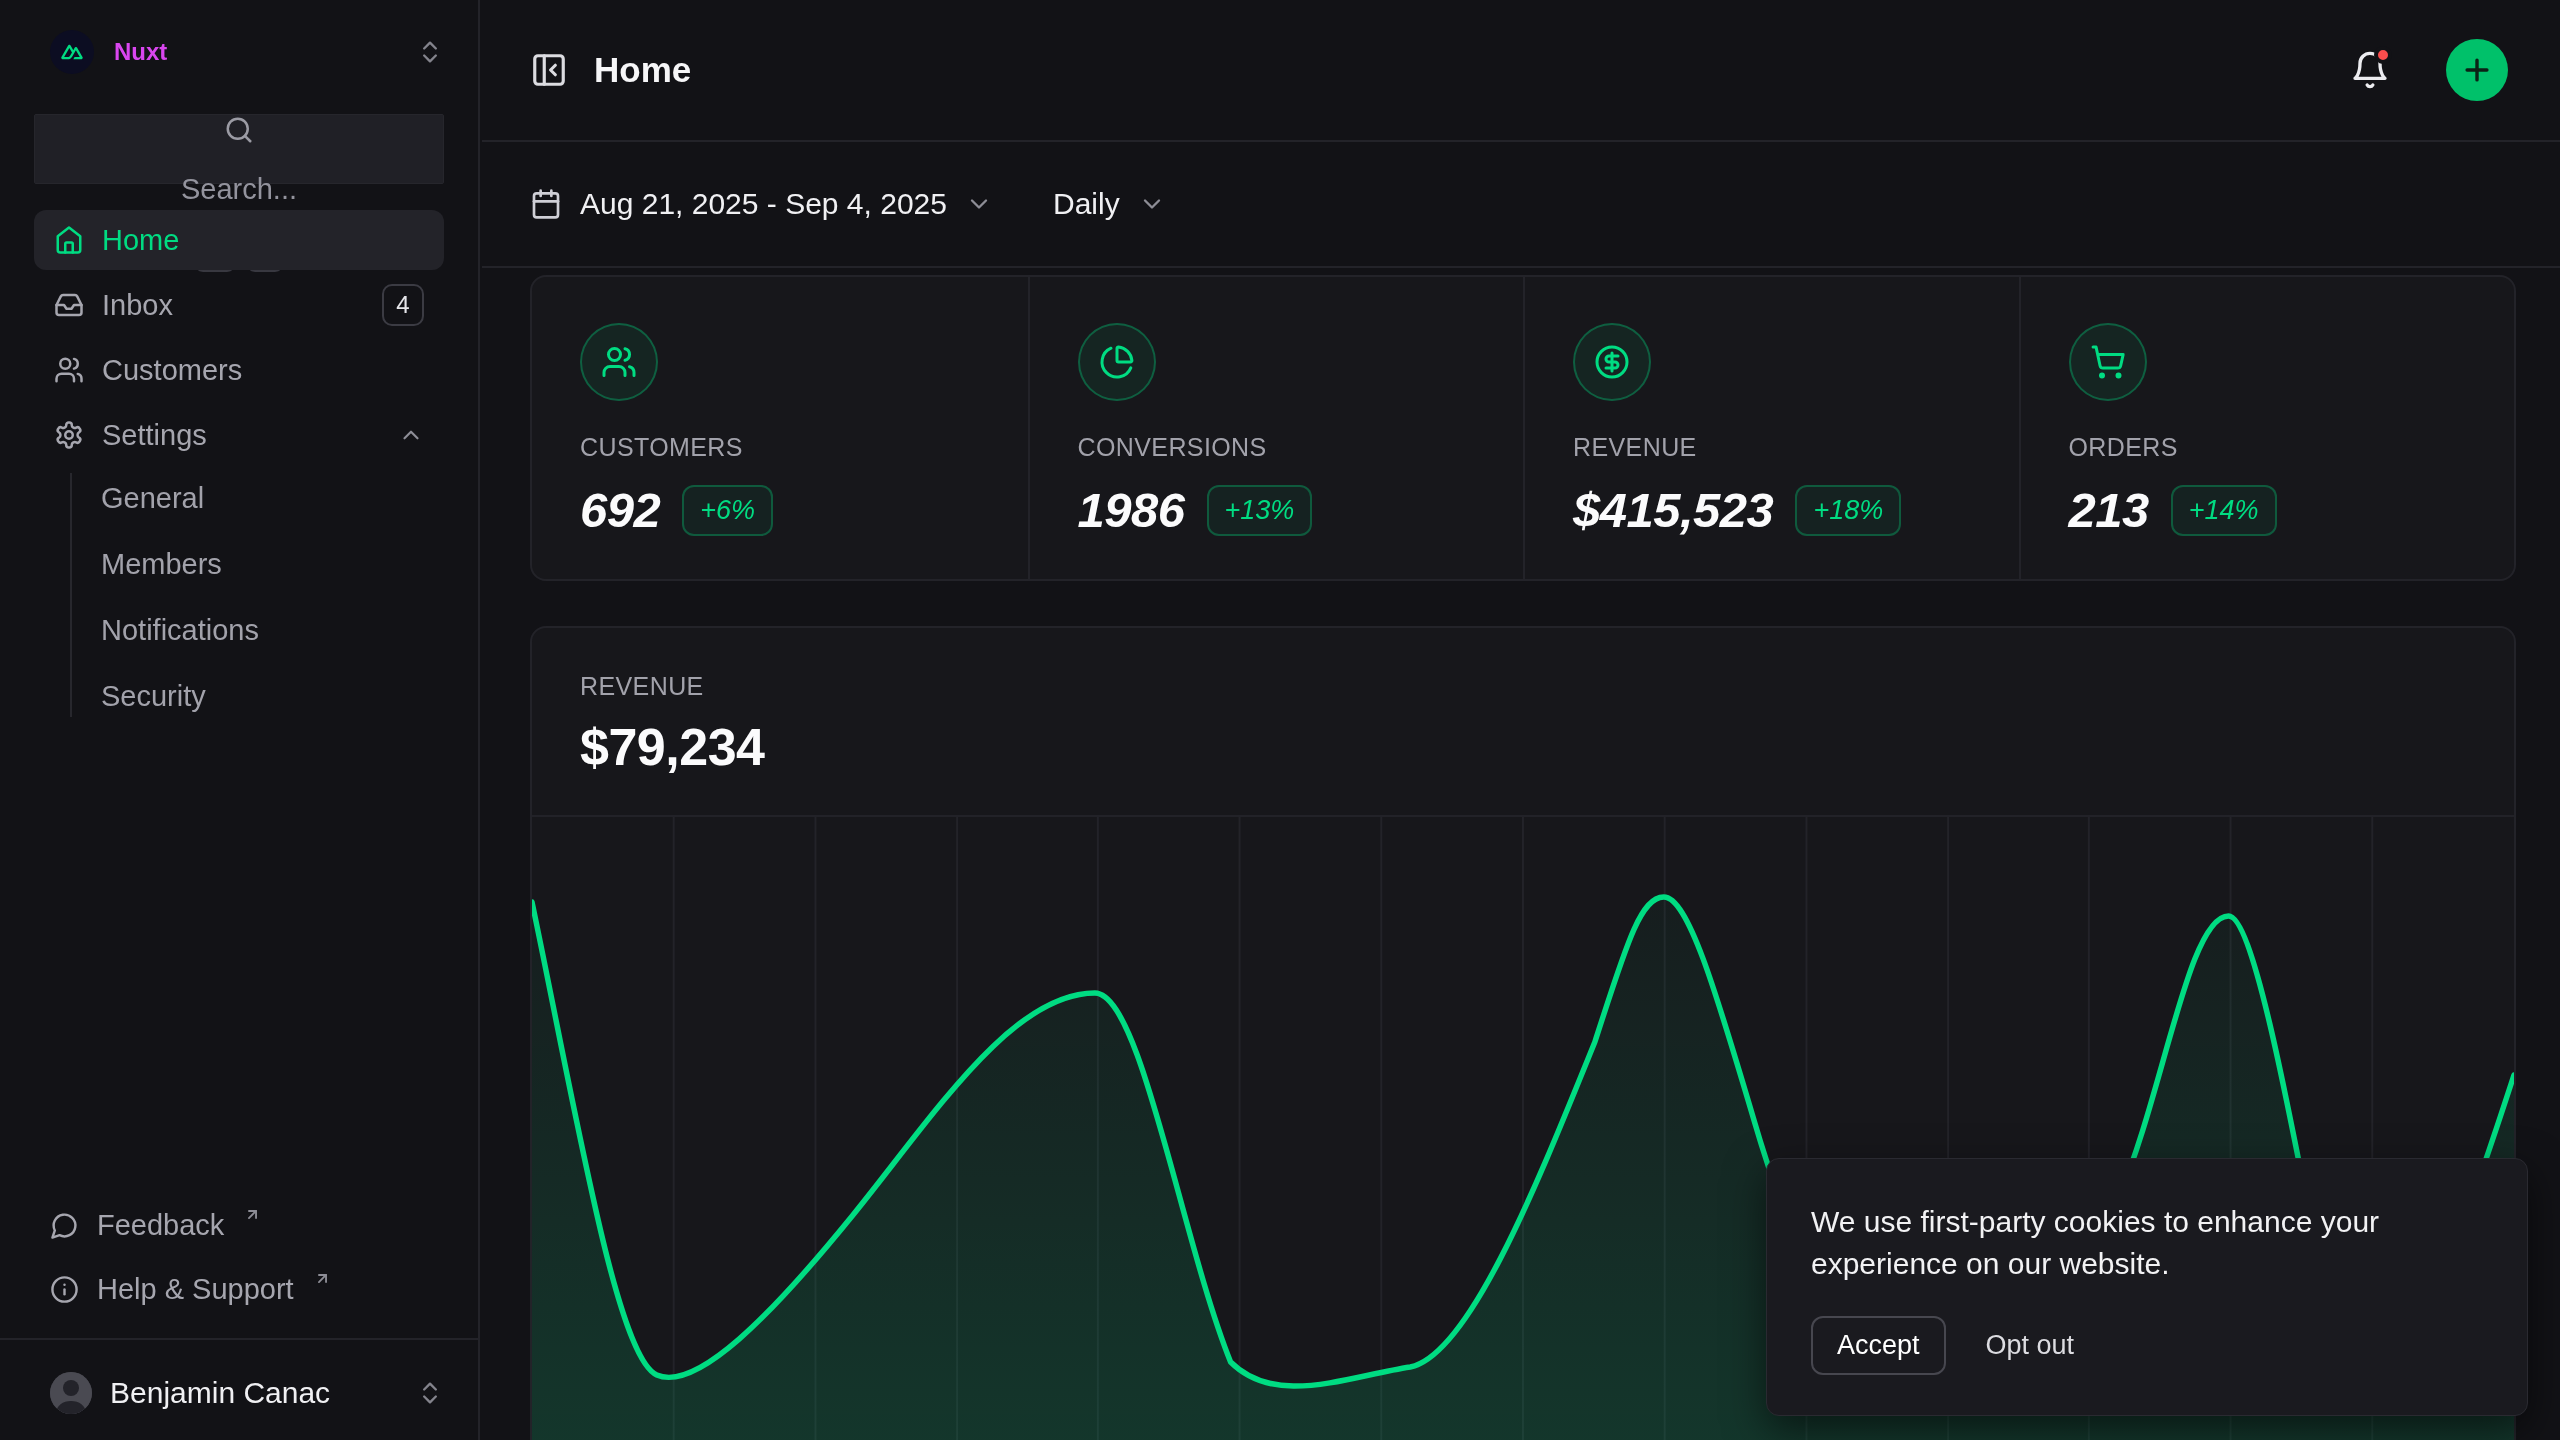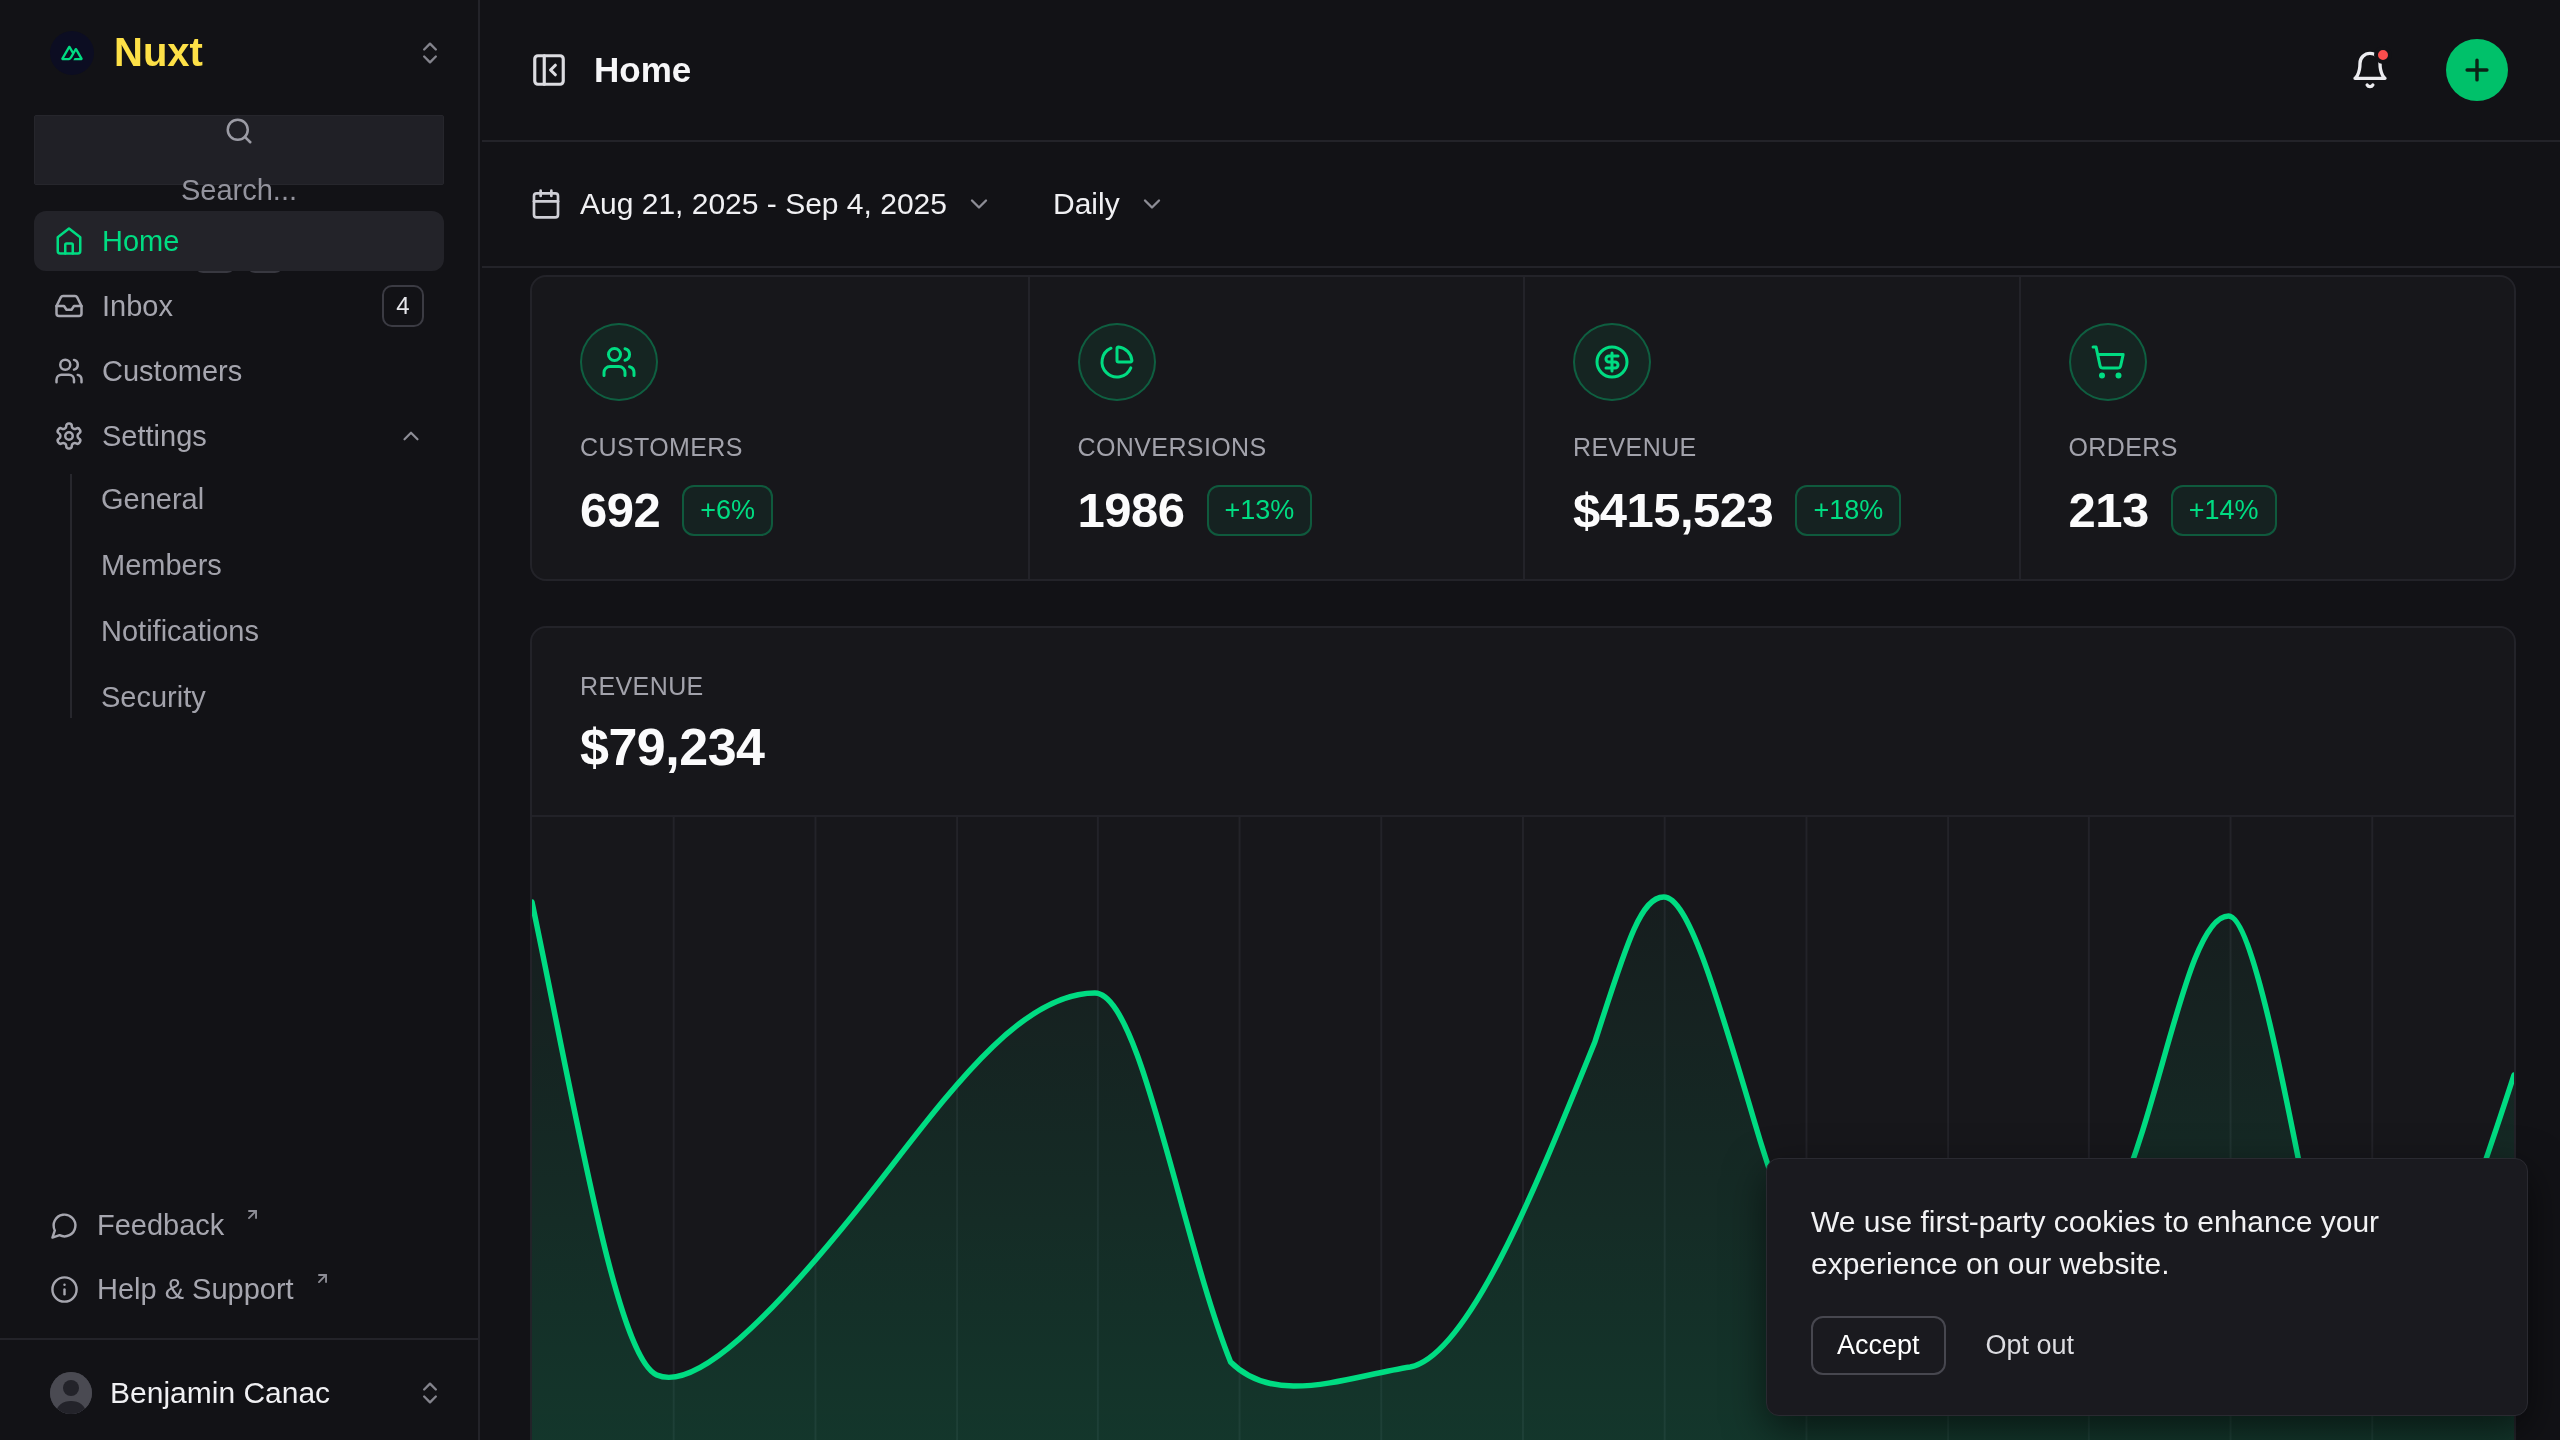--- a/index.html
+++ b/index.html
@@ -14,21 +14,21 @@
 
   
   .sidebar {
     position:absolute; left:0; top:0; bottom:0; width:480px;
     border-right:2px solid #232329; display:flex; flex-direction:column;
     background:#121216;
   }
   .logo-row { display:flex; align-items:center; gap:20px; padding:30px 34px 26px 50px; }
   .logo-badge { width:44px; height:44px; border-radius:50%; background:#0c0d22; display:flex; align-items:center; justify-content:center; flex:none; }
   .logo-badge svg { width:26px; height:26px; display:block; }
-  .logo-name { font-size:40px; font-weight:600; color:#fde047; flex:1; }
+  .logo-name { font-size:24px; font-weight:600; color:#d946ef; flex:1; }
   .updown { color:#83838c; width:28px; height:28px; }
 
   .search-bar {
     margin:14px 34px 26px; height:70px; border-radius:2px;
     background:#202026; display:flex; align-items:center; gap:28px; padding:0 20px;
     border:1px solid #26262c;
     flex-direction:column;
   }
   .search-bar .mag { width:30px; height:30px; color:#9b9ba4; flex:none; }
   .search-text { flex:1; font-size:29px; color:#93939d; }
@@ -112,21 +112,21 @@
   }
   .stat-cell { padding:46px 48px; border-left:2px solid #232329; cursor:pointer; }
   .stat-cell:first-child { border-left:none; }
   .stat-ico {
     width:78px; height:78px; border-radius:50%;
     background:rgba(0,220,130,0.07); border:2px solid rgba(0,220,130,0.32);
     color:#00dc82; display:flex; align-items:center; justify-content:center;
   }
   .stat-ico svg { width:36px; height:36px; }
   .stat-label { margin-top:32px; font-size:25px; font-weight:500; letter-spacing:0.4px; color:#a2a2ab; }
-  .stat-value-row { margin-top:20px; display:flex; align-items:center; gap:22px; }
+  .stat-value-row { margin-top:20px; display:flex; align-items:center; gap:22px;font-style:italic; }
   .stat-value { font-size:49px; font-weight:700; color:#fbfbfc; letter-spacing:-0.5px; }
   .delta-badge {
     padding:8px 16px; border-radius:12px; font-size:27px; font-weight:500; color:#00dc82;
     background:rgba(0,220,130,0.06); border:2px solid rgba(0,220,130,0.30);
   }
 
   .revenue-card {
     margin-top:45px; border:2px solid #232329; border-radius:16px; background:#17171b;
     height:860px; overflow:hidden;
   }

